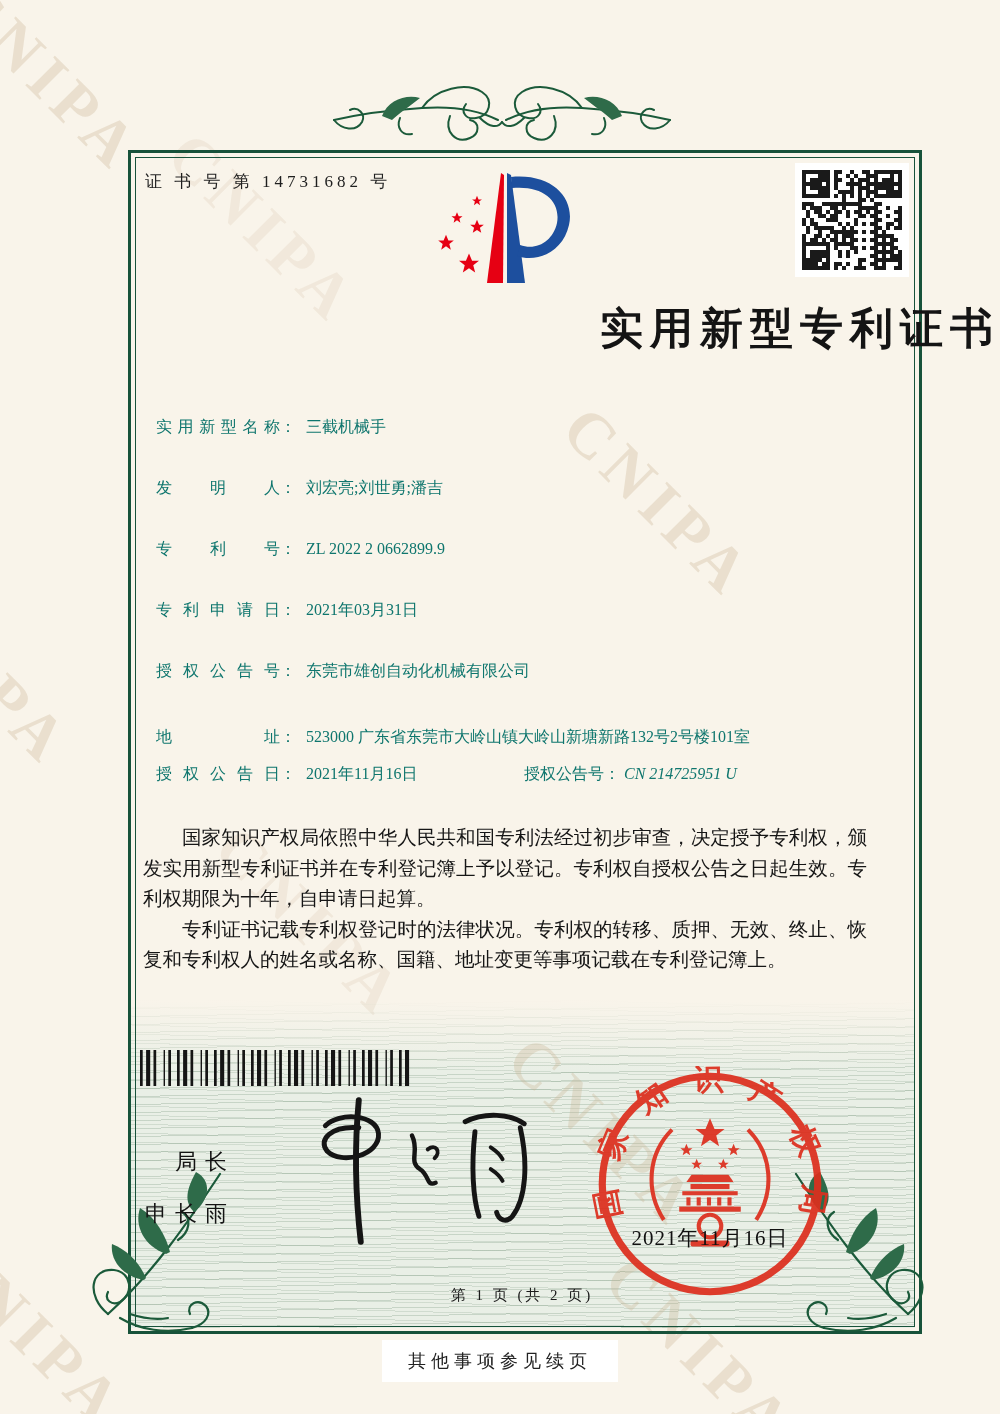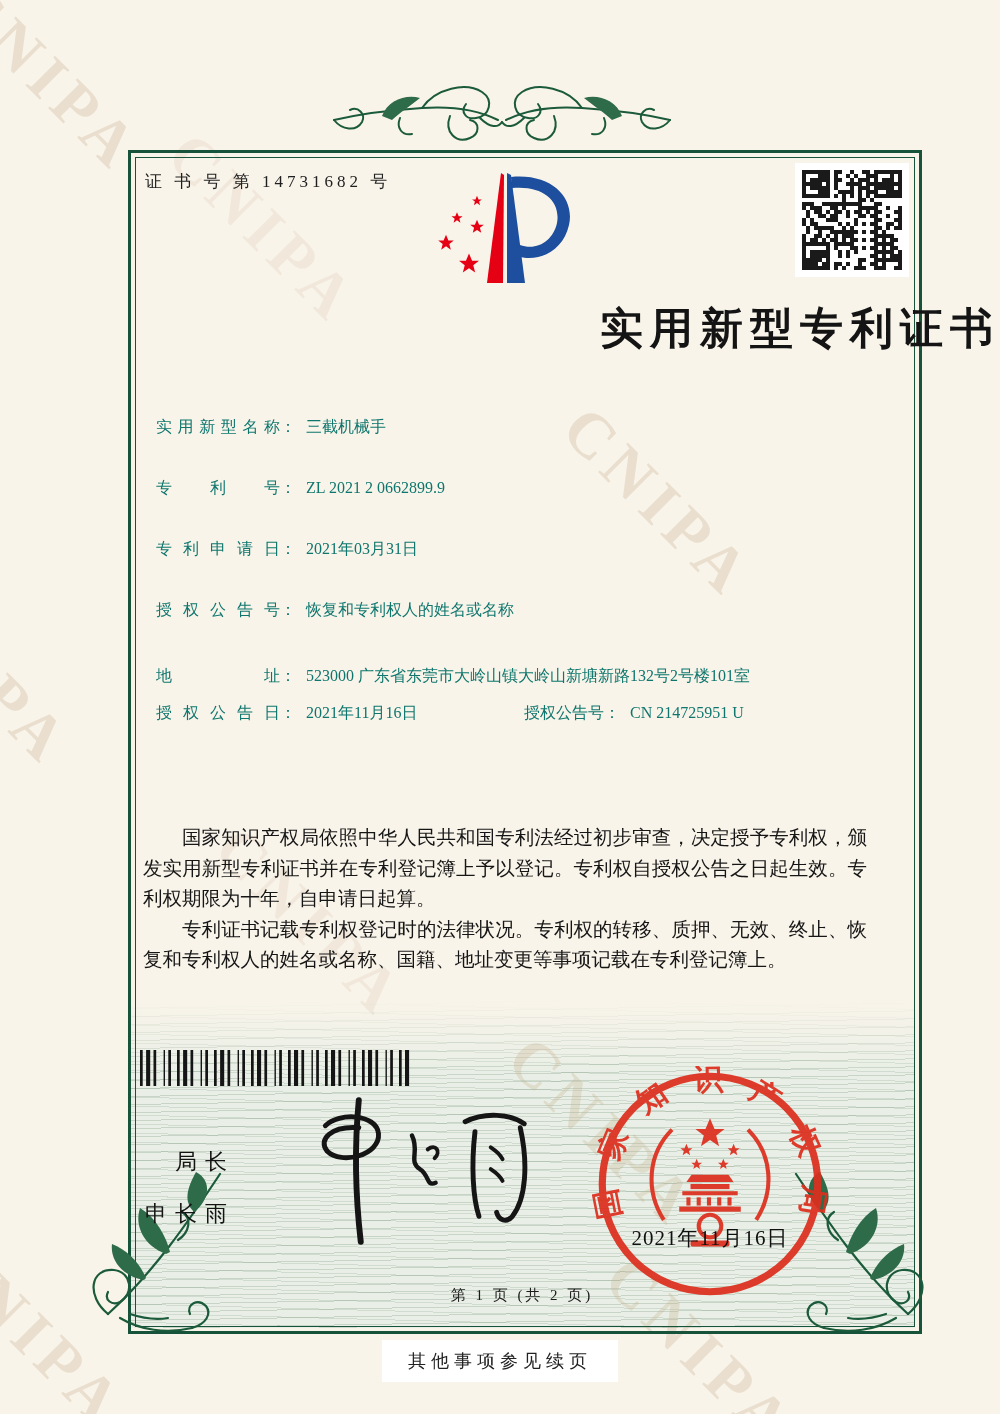--- a/index.html
+++ b/index.html
@@ -490,36 +490,39 @@
     </svg>
 </div>
 
 <div class="abs title">实用新型专利证书</div>
 
 <div class="abs fields">
   <div class="frow">
     <span class="flabel">实用新型名称</span><span>：</span><span class="fvalue">三截机械手</span>
   </div>
   <div class="frow">
-    <span class="flabel">专利号</span><span>：</span><span class="fvalue">ZL 2021 2 0662899.9</span>
+    <span class="flabel">发明人</span><span>：</span><span class="fvalue">刘宏亮;刘世勇;潘吉</span>
+  </div>
+  <div class="frow">
+    <span class="flabel">专利号</span><span>：</span><span class="fvalue">ZL 2022 2 0662899.9</span>
   </div>
   <div class="frow">
     <span class="flabel">专利申请日</span><span>：</span><span class="fvalue">2021年03月31日</span>
   </div>
   <div class="frow">
-    <span class="flabel">授权公告号</span><span>：</span><span class="fvalue">恢复和专利权人的姓名或名称</span>
+    <span class="flabel">授权公告号</span><span>：</span><span class="fvalue">东莞市雄创自动化机械有限公司</span>
   </div>
   <div class="frow addr">
     <span class="flabel">地址</span><span>：</span><span class="fvalue">523000 广东省东莞市大岭山镇大岭山新塘新路132号2号楼101室</span>
   </div>
   <div class="frow">
     <span class="flabel">授权公告日</span><span>：</span><span class="fvalue">2021年11月16日</span>
     <span class="grant2">
       <span>授权公告号</span><span>：</span>
-      <span style="margin-left:6px;">CN 214725951 U</span>
+      <span style="font-style:italic;">CN 214725951 U</span>
     </span>
   </div>
 </div>
 
 <div class="abs bodytext">
   <p>国家知识产权局依照中华人民共和国专利法经过初步审查，决定授予专利权，颁发实用新型专利证书并在专利登记簿上予以登记。专利权自授权公告之日起生效。专利权期限为十年，自申请日起算。</p>
   <p>专利证书记载专利权登记时的法律状况。专利权的转移、质押、无效、终止、恢复和专利权人的姓名或名称、国籍、地址变更等事项记载在专利登记簿上。</p>
 </div>
 
 <div class="abs barcode">

